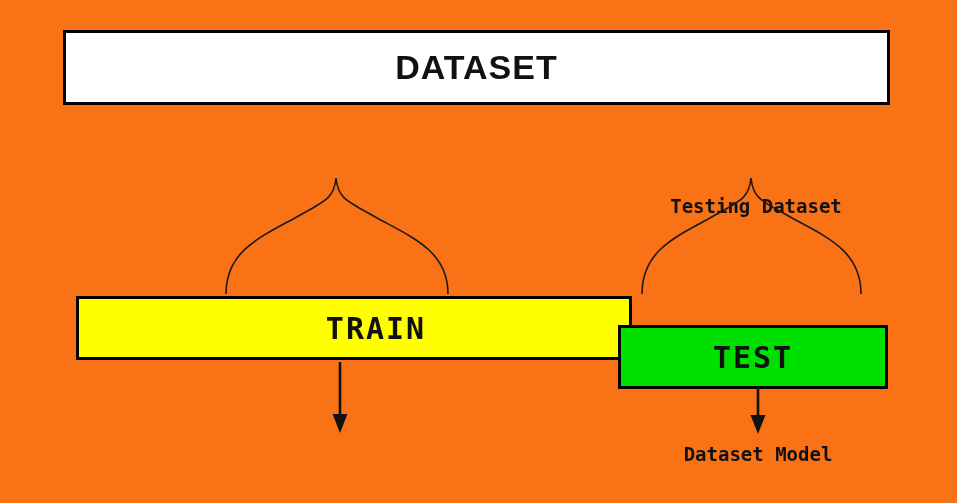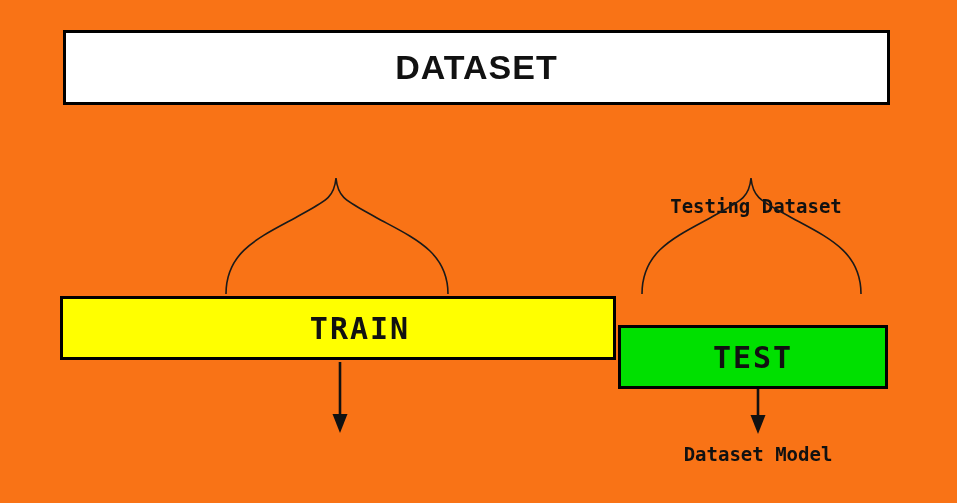--- a/index.html
+++ b/index.html
@@ -25,21 +25,21 @@
   }
   .training-label{left:337px;top:147px;}
   .testing-label{left:756px;top:147px;margin-top:48px;}
   .train-model-label{left:340px;top:445px;}
   .evaluate-model-label{left:758px;top:443px;}
   .bar{
     position:absolute;top:296px;height:64px;box-sizing:border-box;
     border:3px solid #000;
     display:flex;align-items:center;justify-content:center;
   }
-  .train-bar{left:60px;width:556px;padding-left:44px;}
+  .train-bar{left:76px;width:556px;padding-left:44px;}
   .test-bar{left:618px;width:270px;margin-top:29px;}
   .bar-label{
     font-family:"DejaVu Sans Mono", monospace;
     font-weight:bold;font-size:30px;color:#111;letter-spacing:2px;
   }
   .connector-layer{
     position:absolute;left:0;top:0;width:957px;height:503px;
     pointer-events:none;
   }
 </style>

